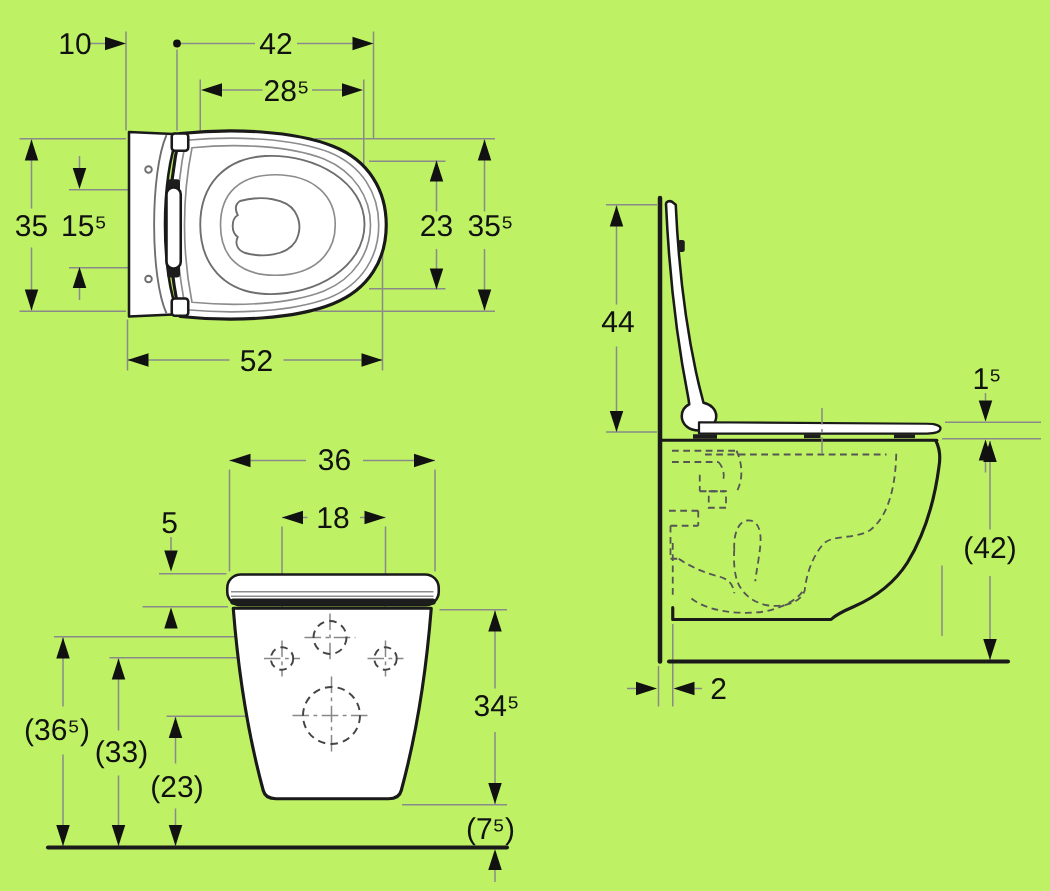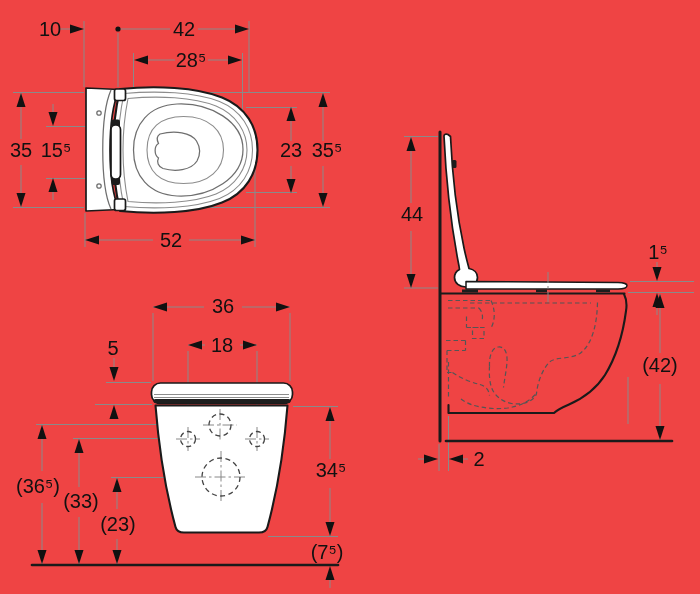--- a/index.html
+++ b/index.html
@@ -1,16 +1,16 @@
 <!DOCTYPE html>
 <html><head>
 <meta charset="utf-8">
 <style>
   html,body{margin:0;padding:0;background:#ffffff;}
-  .stage{position:relative;width:700px;height:594px;background:#ef4444;overflow:hidden;}
+  .stage{position:relative;width:700px;height:594px;background:#bef264;overflow:hidden;}
   svg{display:block;}
   text{font-family:"Liberation Sans","DejaVu Sans",sans-serif;font-size:20px;fill:#111;text-anchor:middle;}
   .ln{stroke:#1a1a1a;fill:none;stroke-width:1.7;stroke-linecap:round;stroke-linejoin:round;}
   .ln2{stroke-width:2.1;}
   .ln3{stroke-width:2.7;}
   .fillw{fill:#ffffff;}
   .thin{stroke:#8c8c8c;stroke-width:1.1;fill:none;}
   .thin2{stroke:#6e6e6e;stroke-width:1.25;fill:none;}
   .dim{stroke:#8a8a8a;stroke-width:1;fill:none;}
   .dash{stroke:#555;stroke-width:1.2;fill:none;stroke-dasharray:4.5 3;}

